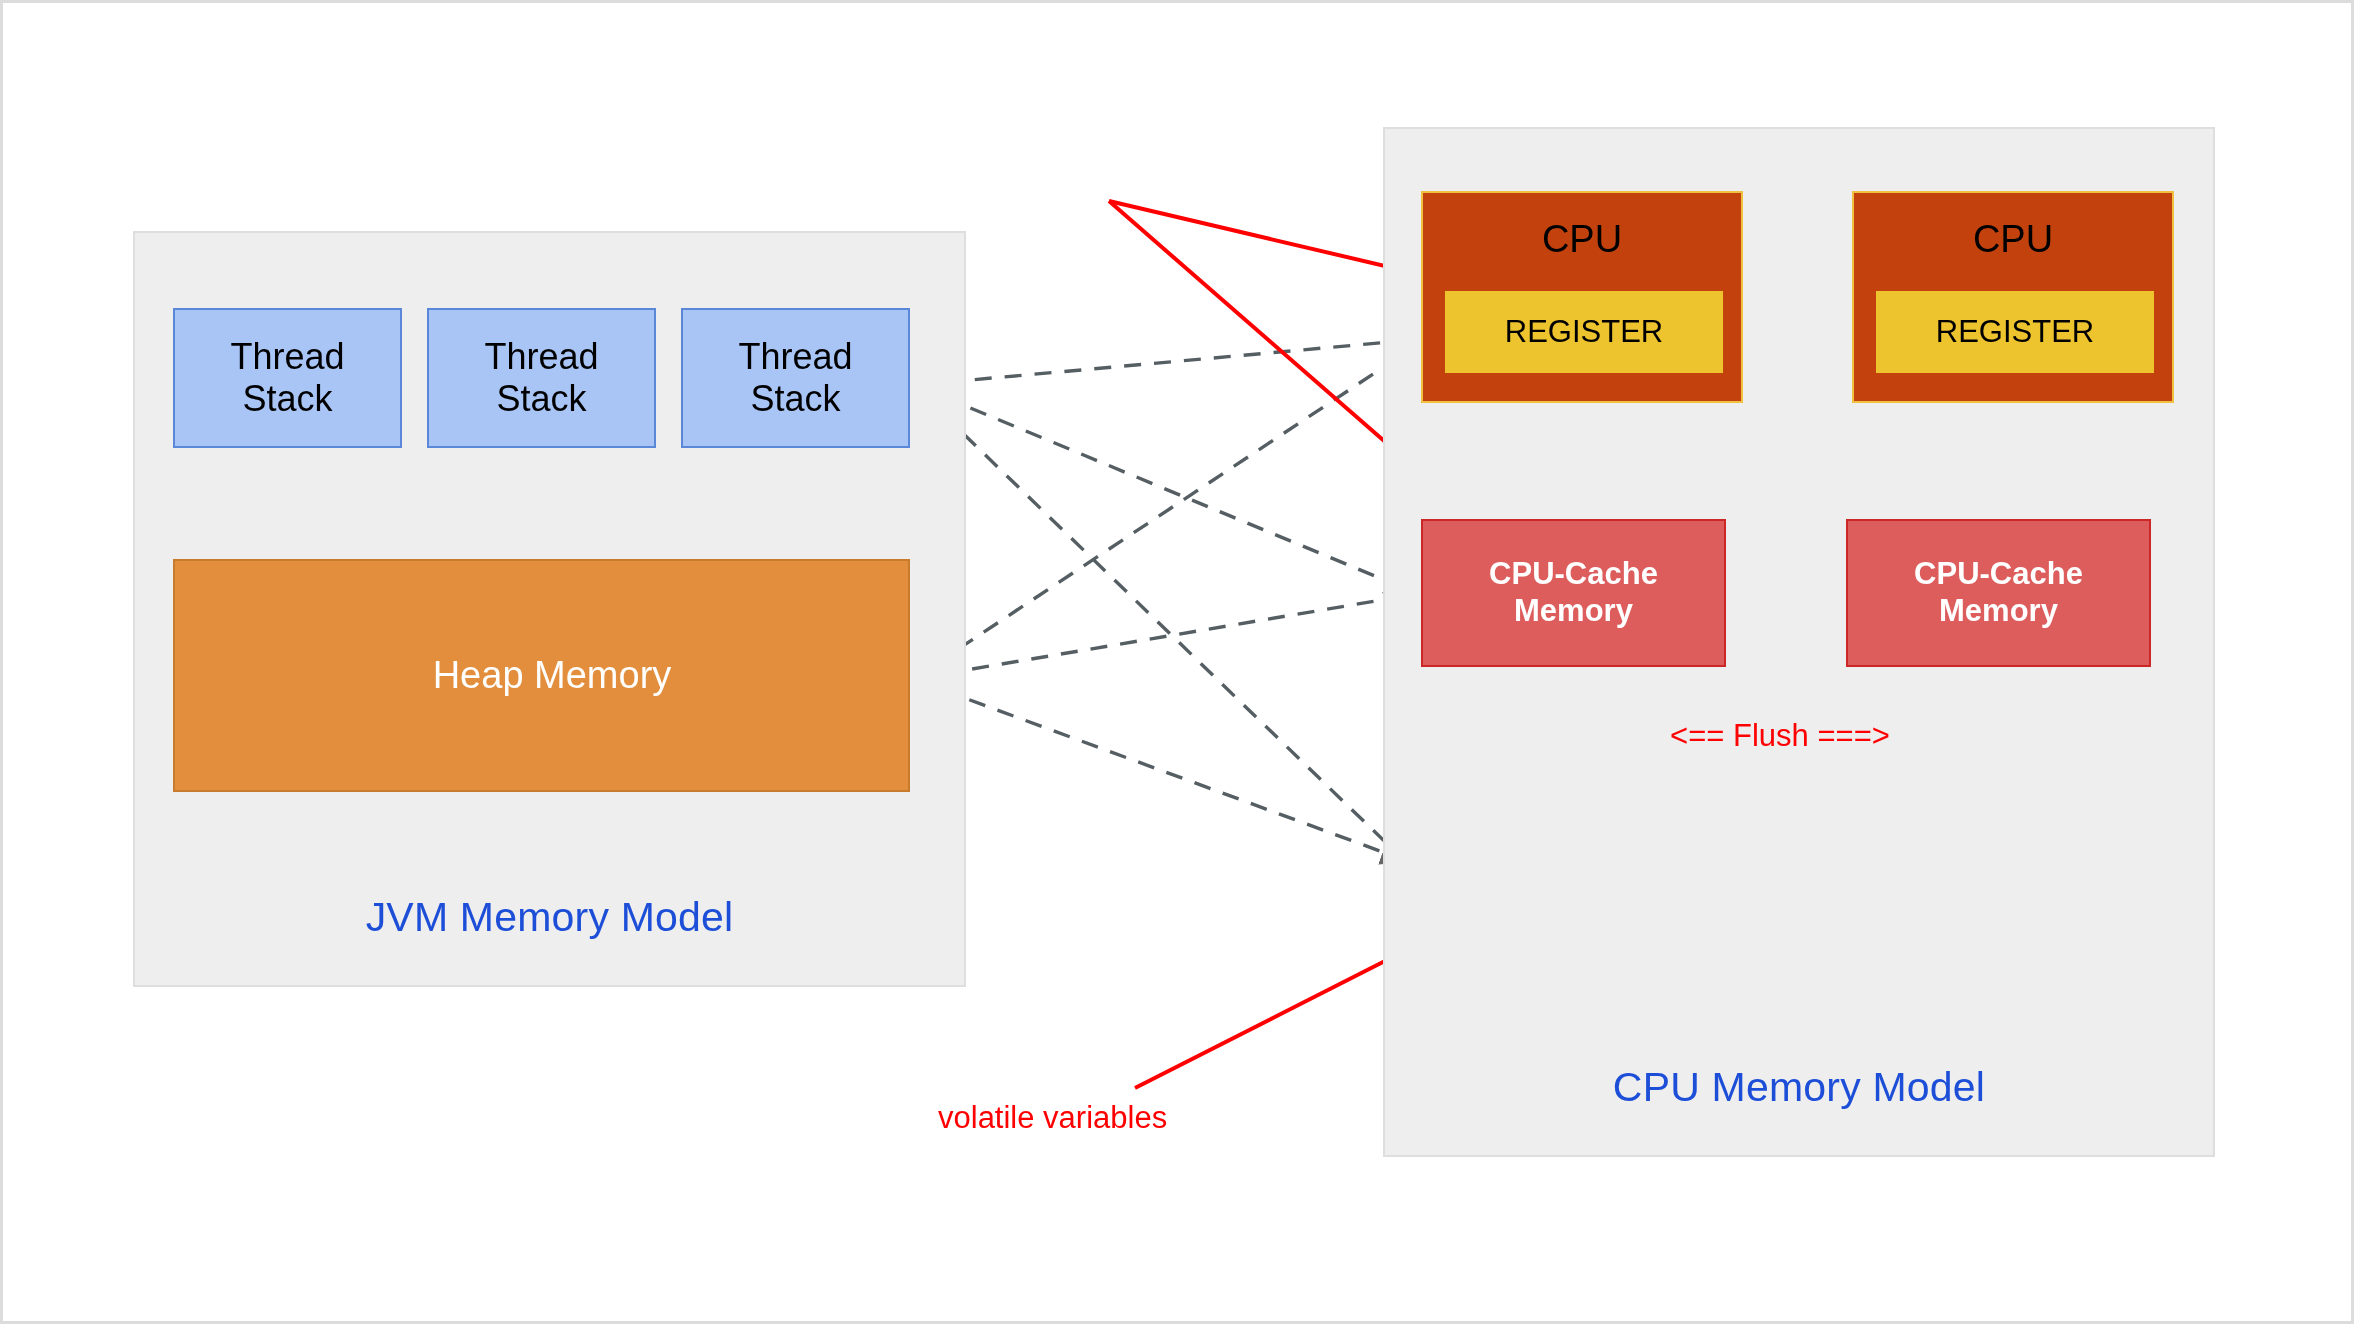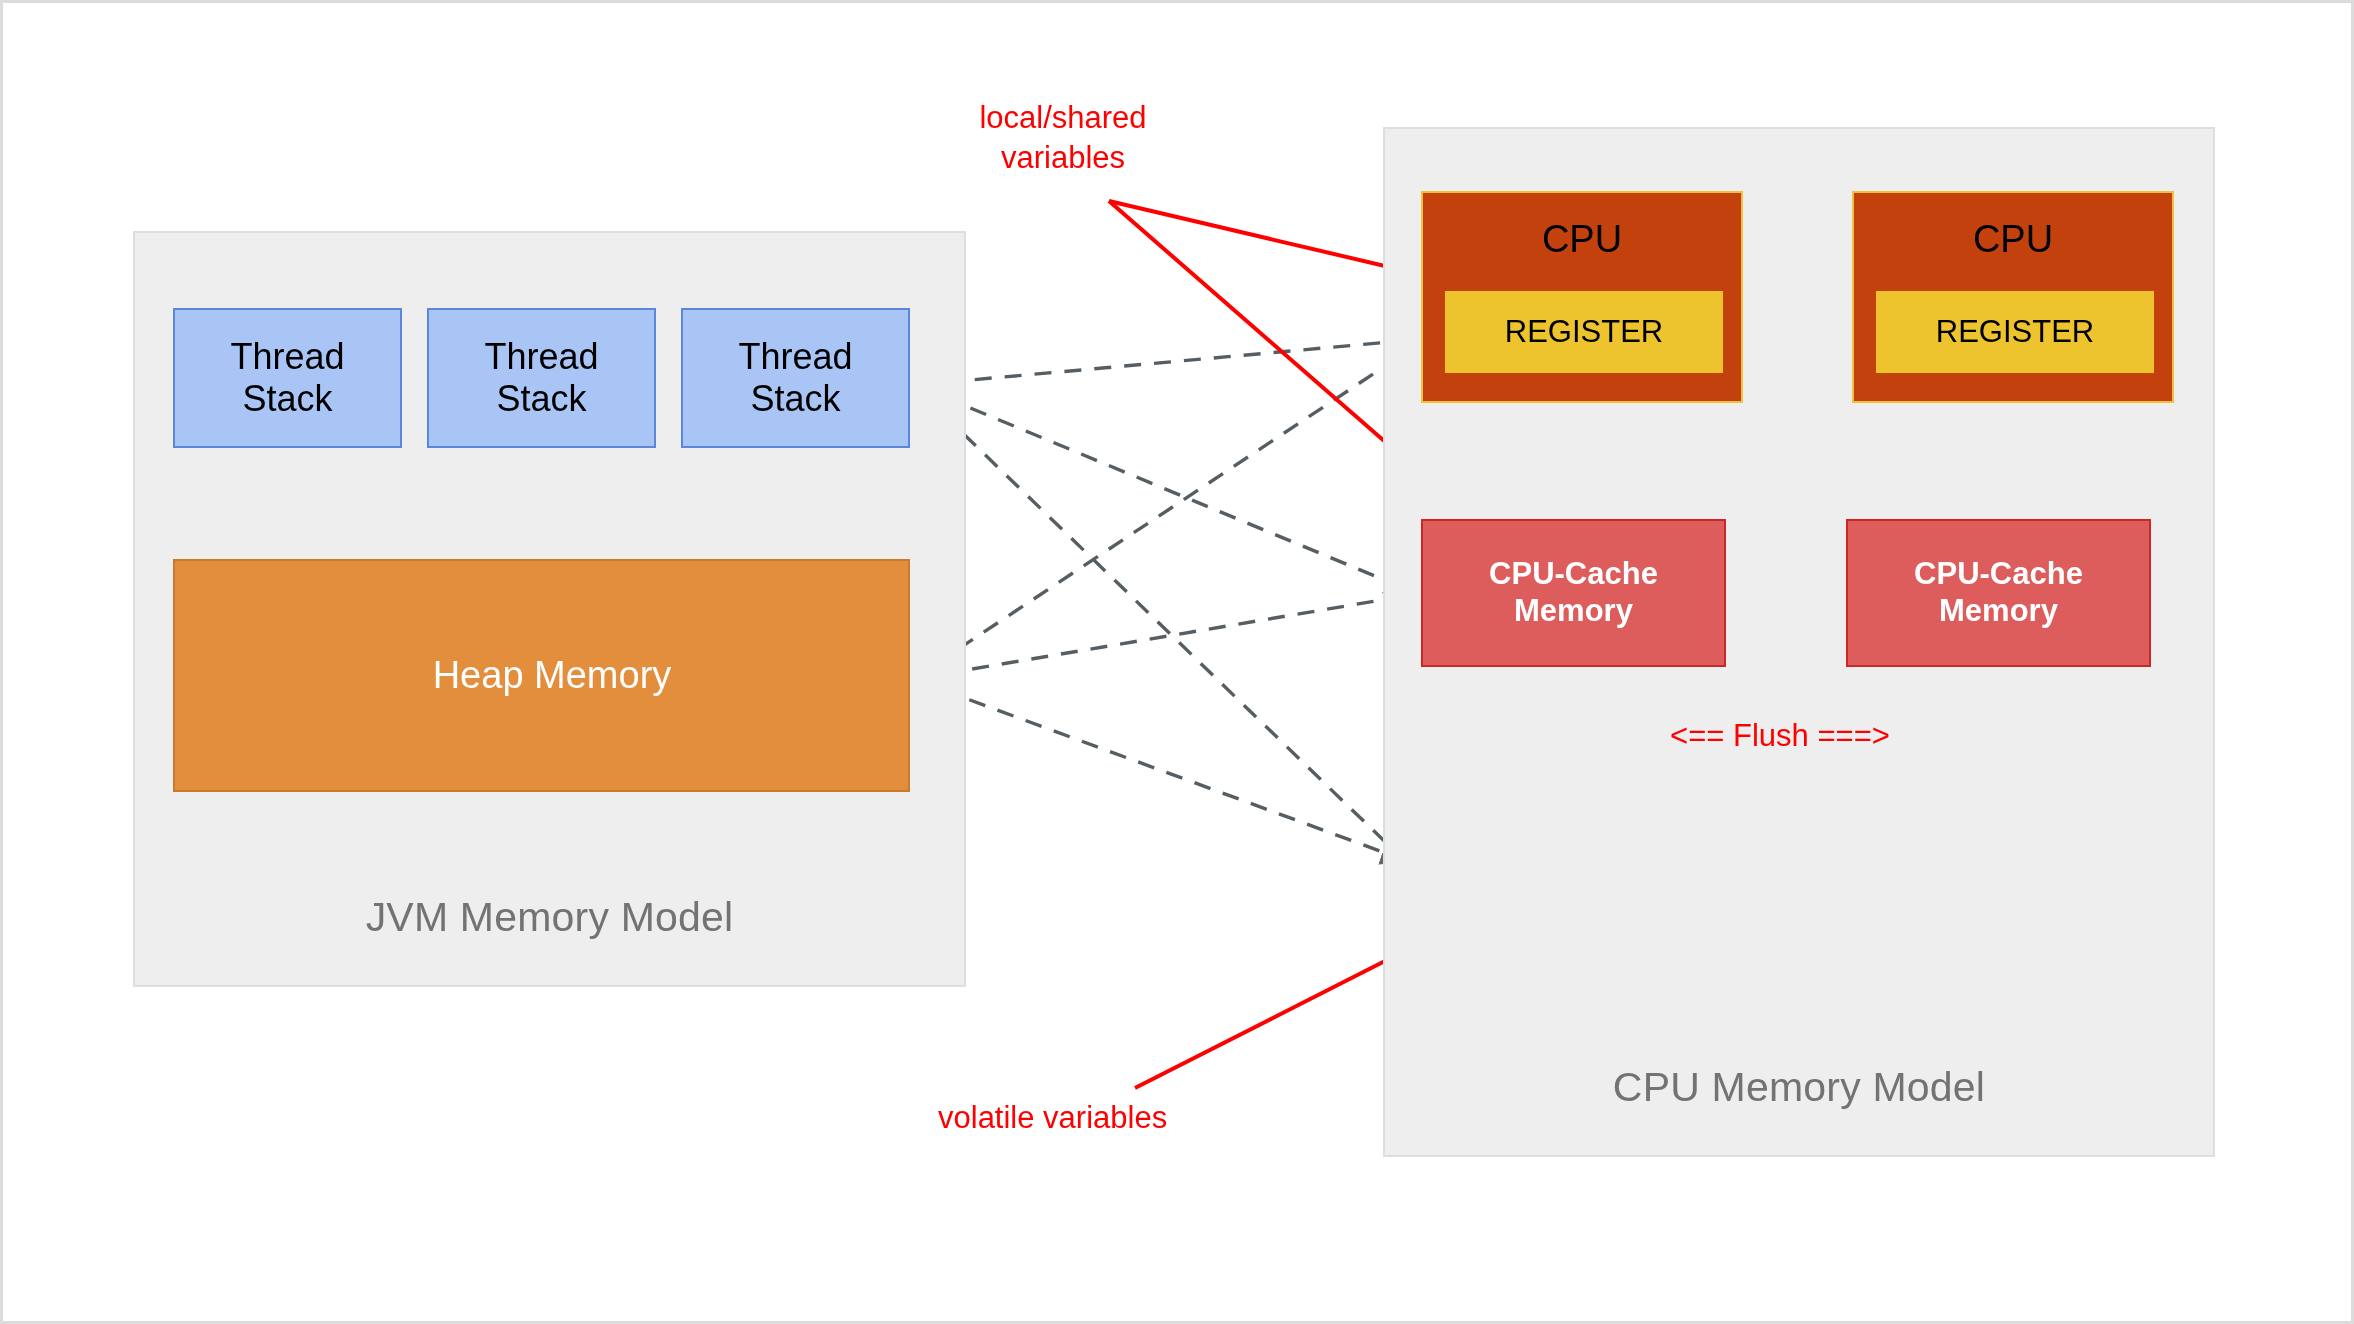--- a/index.html
+++ b/index.html
@@ -44,21 +44,21 @@
     left: 1380px;
     top: 124px;
     width: 832px;
     height: 1030px;
   }
   .container-title {
     position: absolute;
     width: 100%;
     text-align: center;
     font-size: 41px;
-    color: #737373;
+    color: #1d4ed8;
     letter-spacing: 0.2px;
   }
   #jvm-title { bottom: 44px; left: 0; }
   #cpu-title { bottom: 44px; left: 0; margin-top: 36px; }
 
   
   .node {
     position: absolute;
     box-sizing: border-box;
     display: flex;
@@ -272,20 +272,18 @@
     <div class="cpu-label">CPU</div>
     <div class="register">REGISTER</div>
   </div>
 
   <div class="node cpu-cache" id="cpu-cache-0" style="white-space: pre-line;">CPU-Cache
 Memory</div>
   <div class="node cpu-cache" id="cpu-cache-1" style="white-space: pre-line;">CPU-Cache
 Memory</div>
 
 
-  <div class="annotation" id="annot-local-shared" style="white-space: pre-line;">local/shared
-variables</div>
 
   <div class="annotation" id="annot-volatile">volatile variables</div>
 
   <div class="annotation" id="annot-flush">&lt;== Flush ===&gt;</div>
 
 </div>
 
 </body></html>

